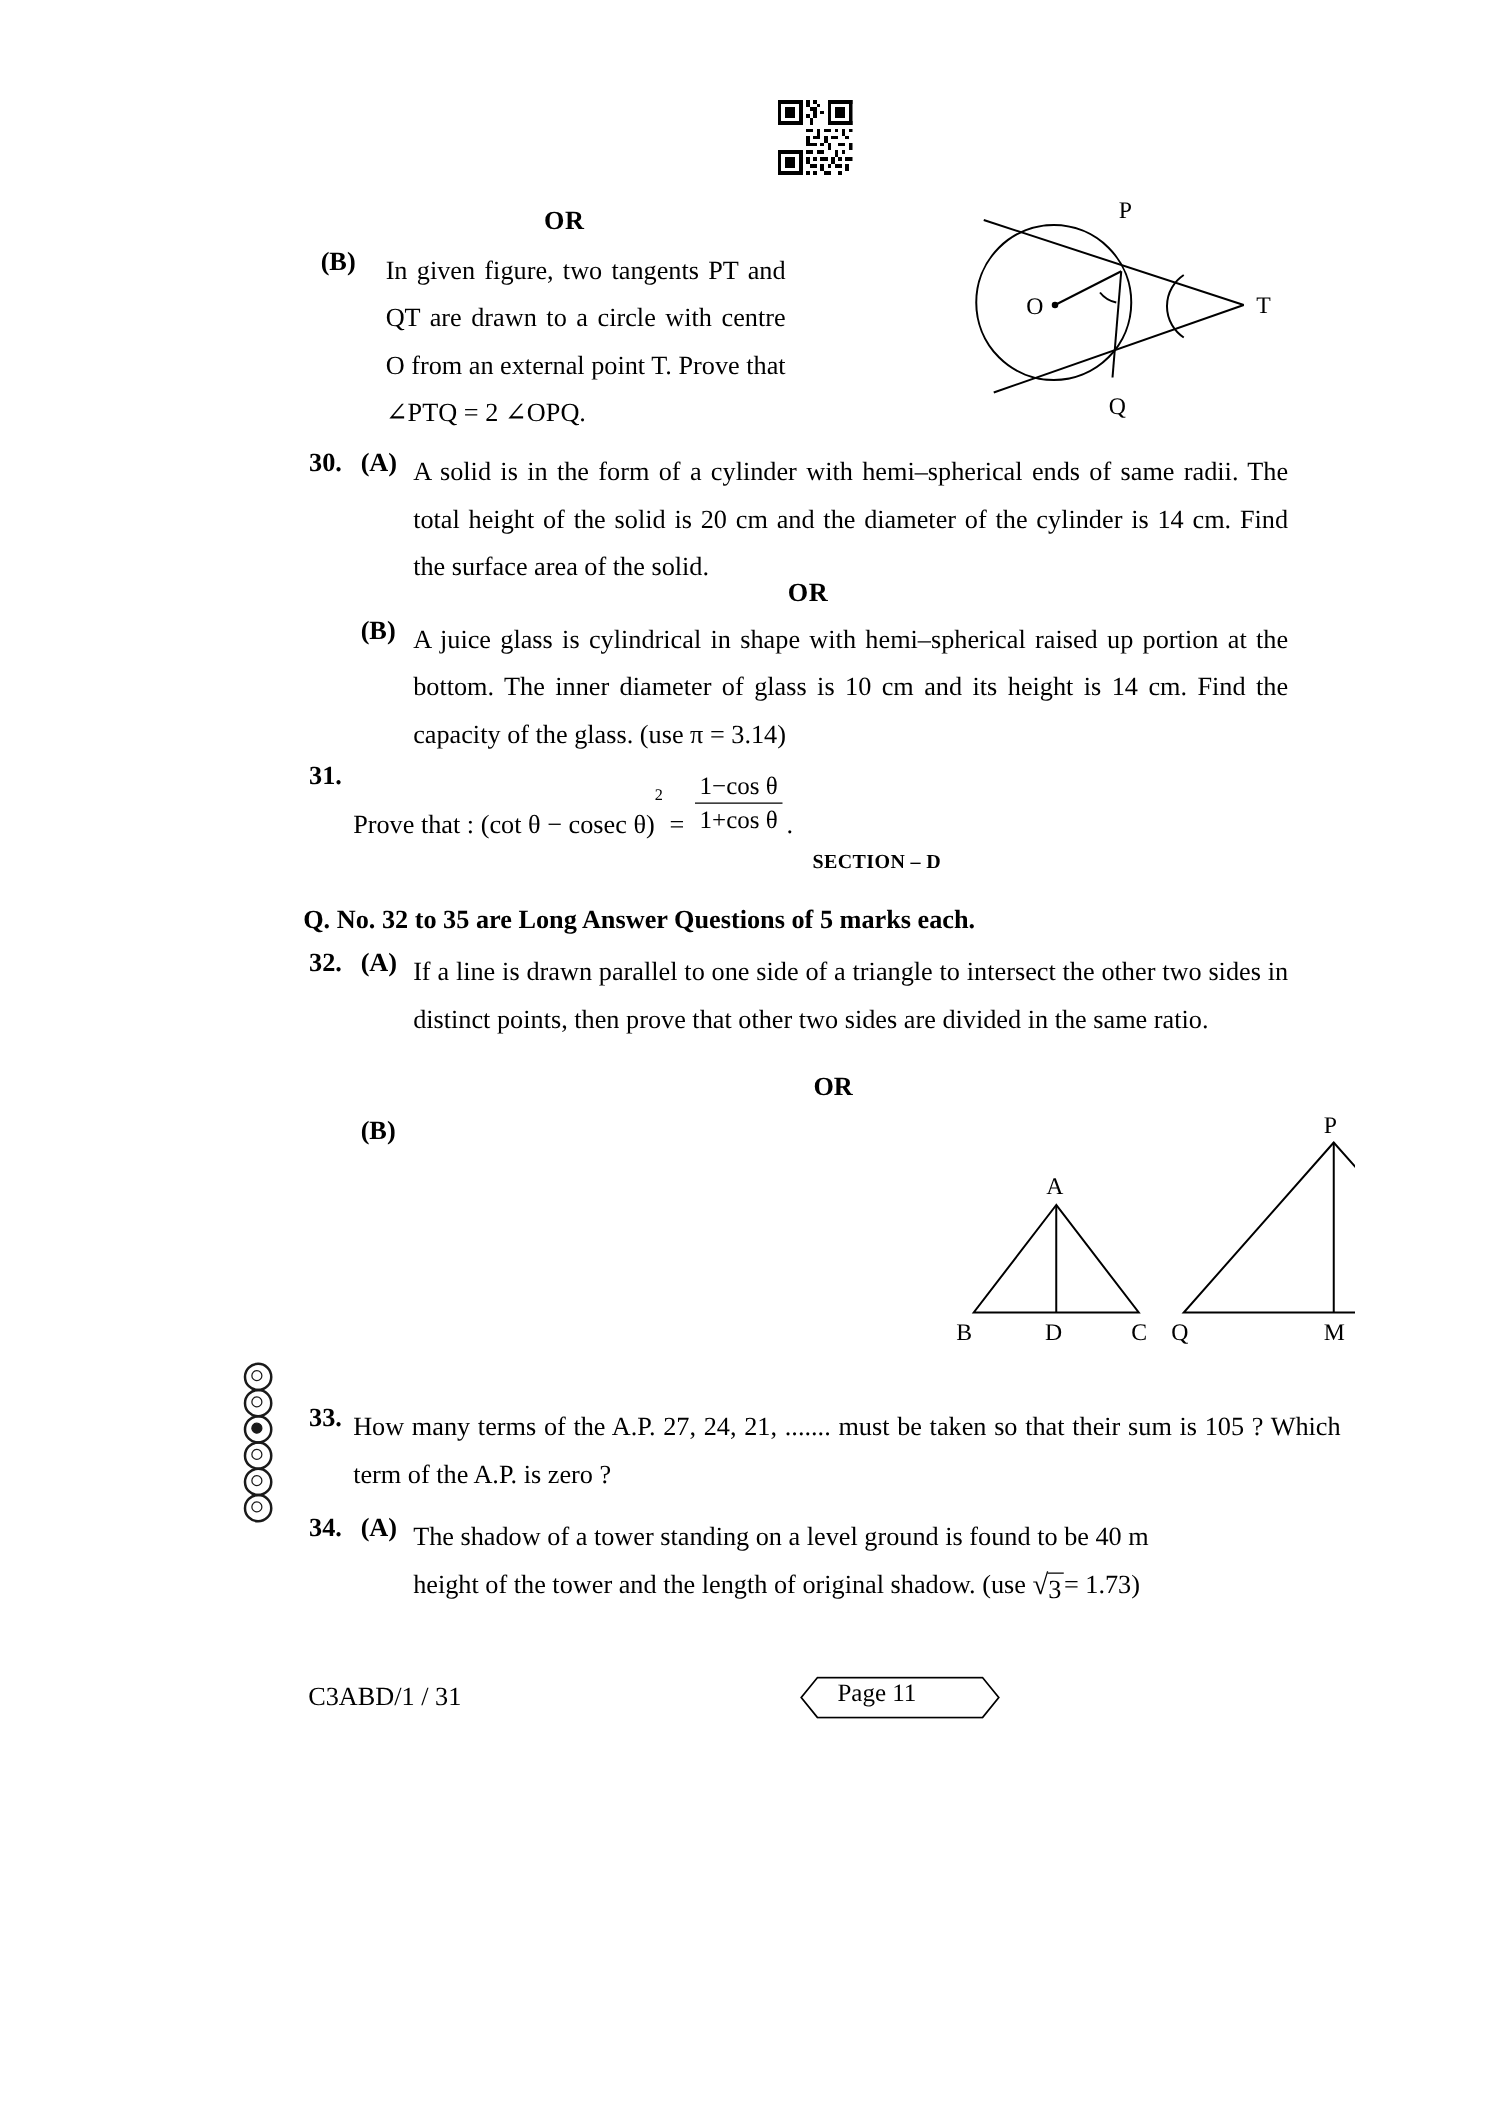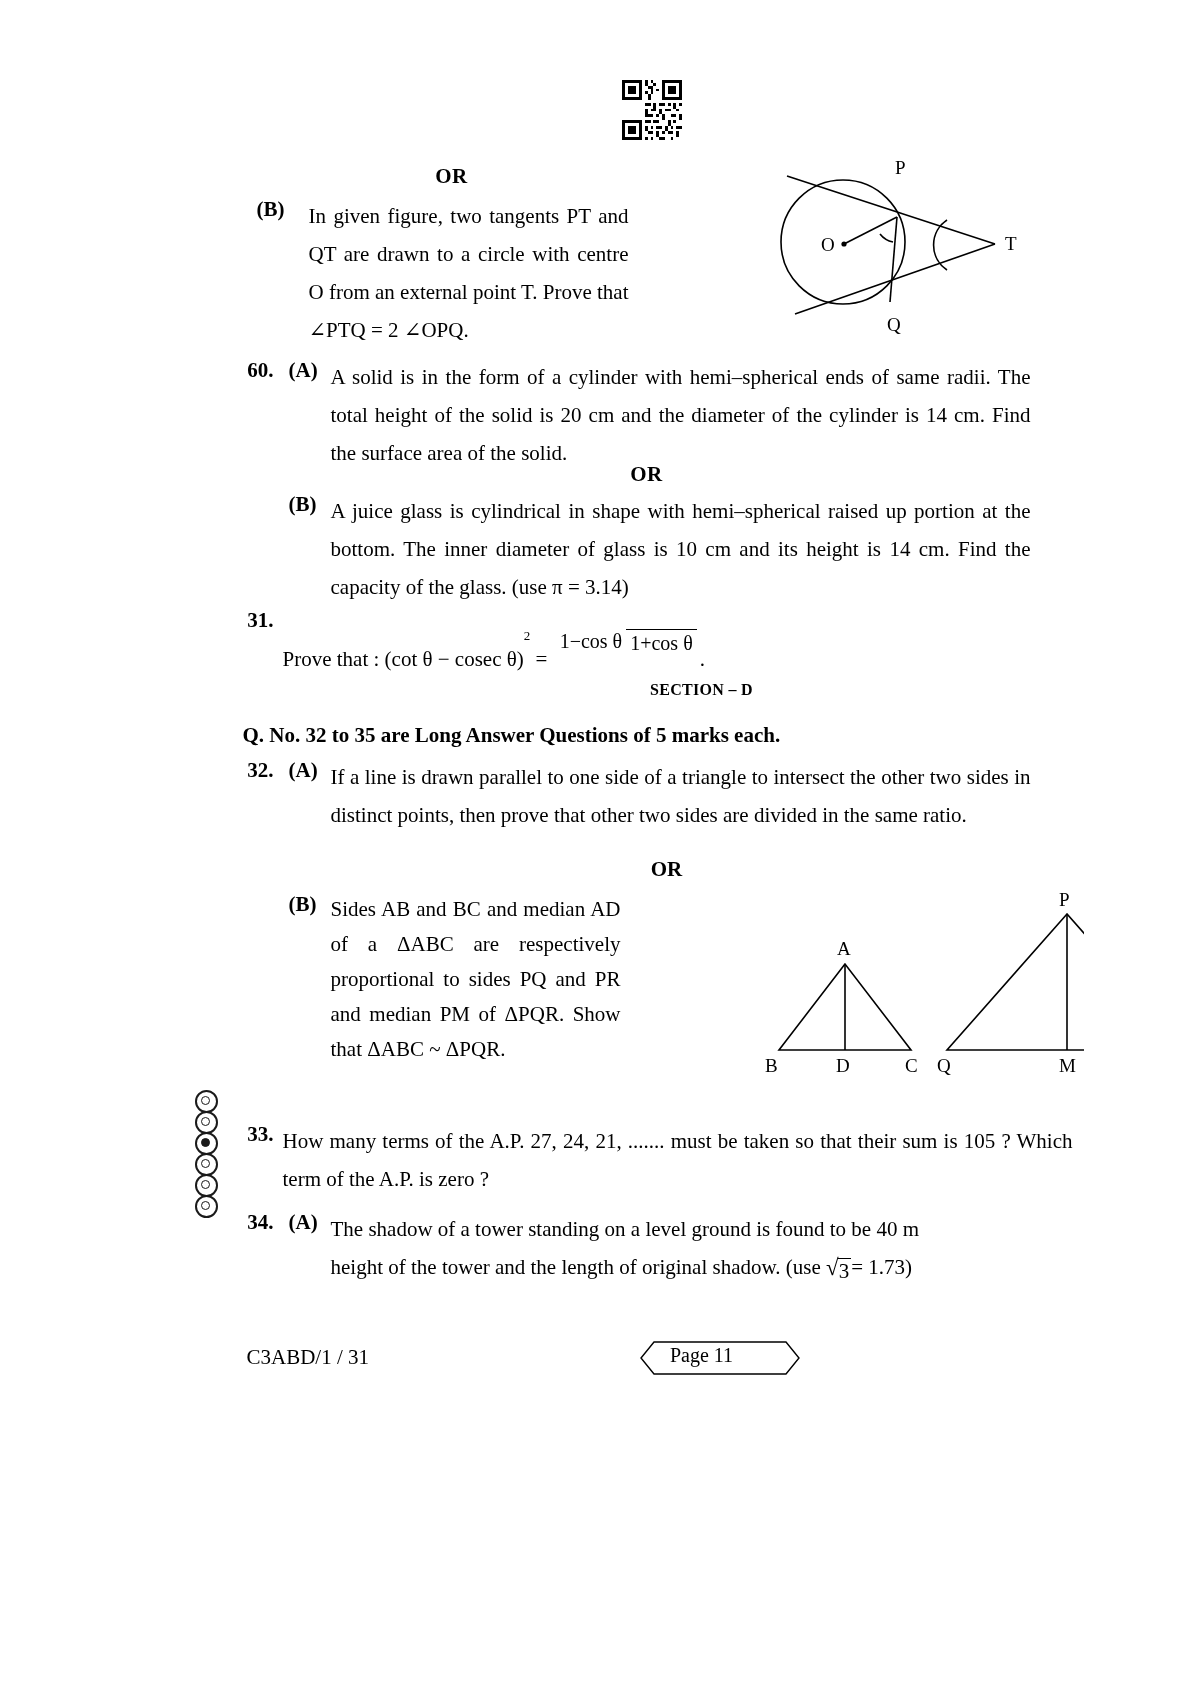--- a/index.html
+++ b/index.html
@@ -119,21 +119,21 @@
   }
   .math-inline {
     display: inline-flex;
     align-items: center;
     font-size: 21px;
     vertical-align: middle;
     margin-top: 32px;
   }
   .frac {
     display: inline-flex;
-    flex-direction: row;
+    flex-direction: column;
     text-align: center;
     vertical-align: middle;
     margin: 0 3px;
     position: relative;
     top: -1px;
   }
   .frac .num {
     padding: 0 4px 1px 4px;
     line-height: 24px;
     font-size: 20px;
@@ -408,21 +408,21 @@
           <text x="74" y="97">O</text>
           <text x="258" y="96">T</text>
           <text x="140" y="177">Q</text>
         </g>
       </svg>
     </div>
   </div>
 
   <div class="blk-q30">
     <div class="q-row">
-      <div class="q-num">60.</div>
+      <div class="q-num">30.</div>
       <div class="q-sub">(A)</div>
       <div class="q-body">A solid is in the form of a cylinder with hemi–spherical ends of same radii. The total height of the solid is 20 cm and the diameter of the cylinder is 14 cm. Find the surface area of the solid.</div>
     </div>
     <div class="marks" style="top:76px;">3</div>
   </div>
 
   <div class="or-line" style="position:absolute;left:0;top:462px;width:1080px;">OR</div>
 
   <div class="blk-q30b">
     <div class="q-row">
@@ -459,21 +459,20 @@
     </div>
     <div class="marks" style="top:76px;">5</div>
   </div>
 
   <div class="or-32">OR</div>
 
   <div class="blk-q32b">
     <div class="q-row">
       <div class="q-num"></div>
       <div class="q-sub">(B)</div>
-      <div class="q-body">Sides AB and BC and median AD of a ΔABC are respectively proportional to sides PQ and PR and median PM of ΔPQR. Show that ΔABC ~ ΔPQR.</div>
     </div>
     <div class="marks" style="top:201px;">5</div>
 
     <div class="fig-triangles">
       <svg width="460" height="185" viewBox="0 0 460 185">
         <g fill="none" stroke="#000" stroke-width="1.6">
 
           <polygon points="88,72 22,158 154,158"></polygon>
           <line x1="88" y1="72" x2="88" y2="158"></line>
 

